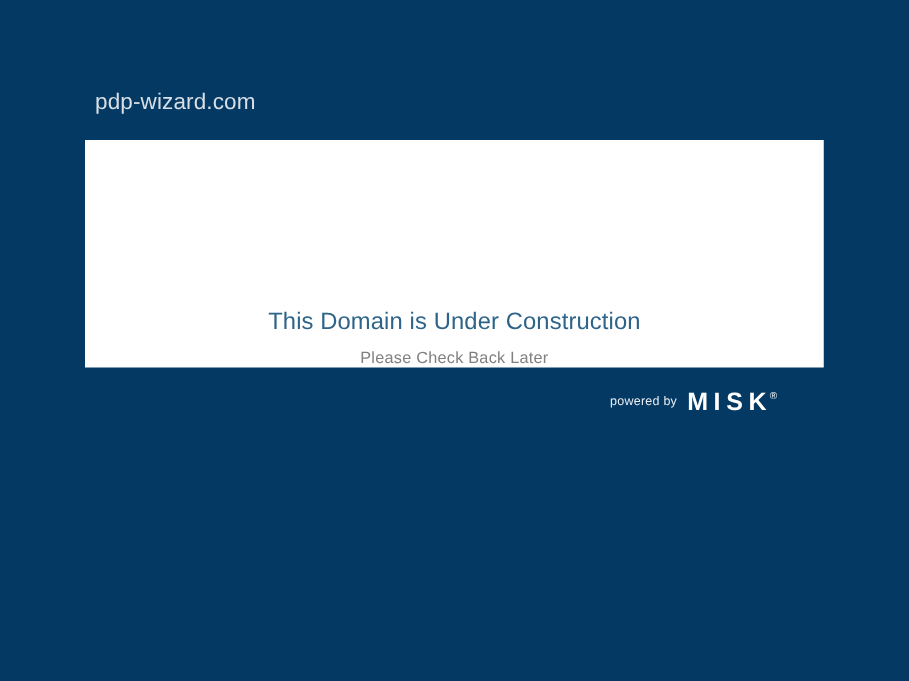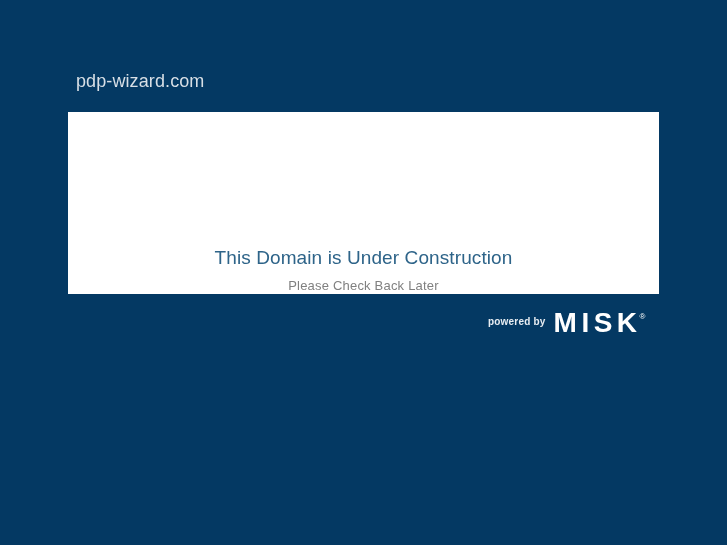--- a/index.html
+++ b/index.html
@@ -89,34 +89,34 @@
     top: 310px;
     display: flex;
     align-items: center;
     height: 24px;
   }
 
   .brand-powered {
     font-size: 10px;
     line-height: 12px;
     color: #e8edf2;
-    font-weight: 700;
+    font-weight: 400;
     letter-spacing: 0.2px;
     white-space: nowrap;
     margin-bottom: 1px;
   }
 
   .brand-mark {
     display: flex;
     align-items: flex-start;
     margin-left: 8px;
   }
 
   .brand-name {
-    font-size: 28px;
+    font-size: 20px;
     line-height: 21px;
     color: #ffffff;
     font-weight: 700;
     letter-spacing: 4.5px;
     white-space: nowrap;
   }
 
   .brand-reg {
     font-size: 8px;
     line-height: 8px;

